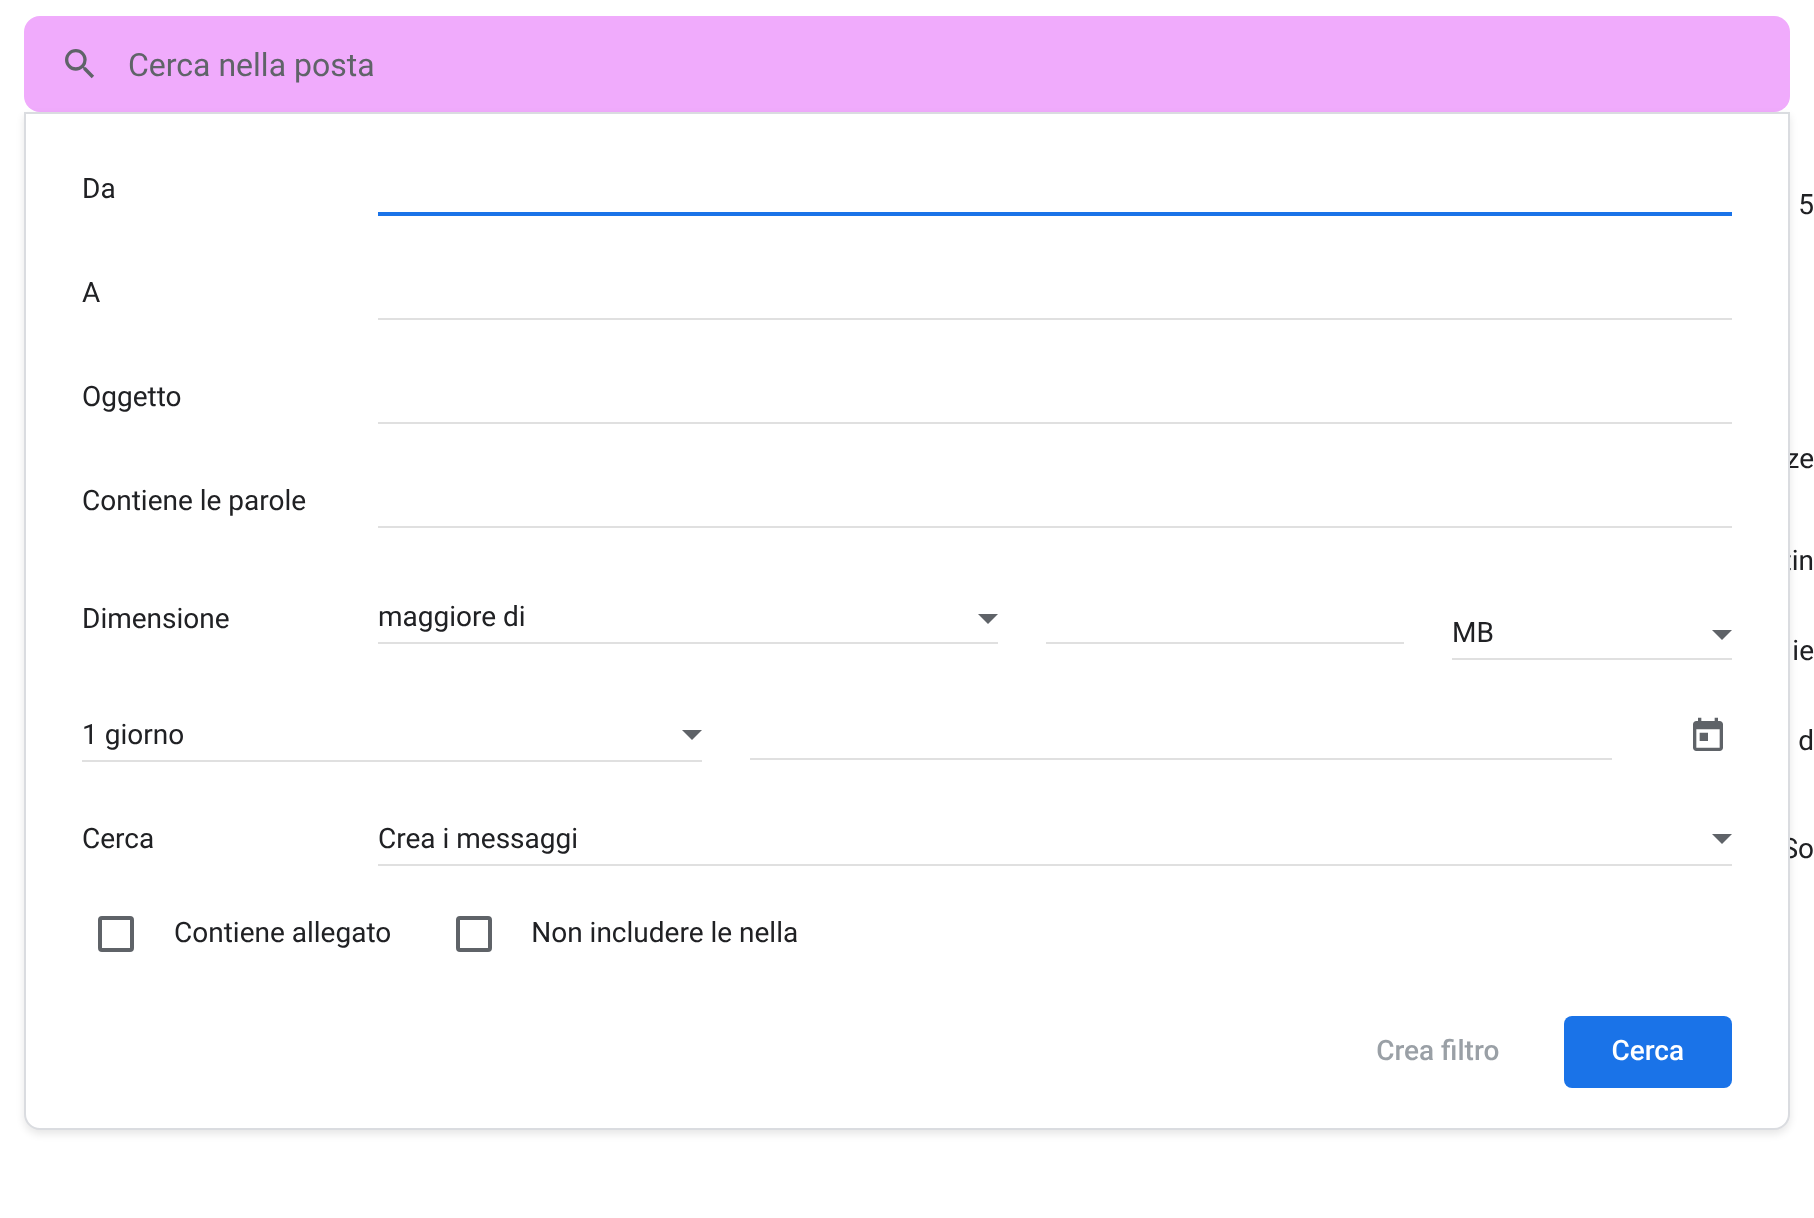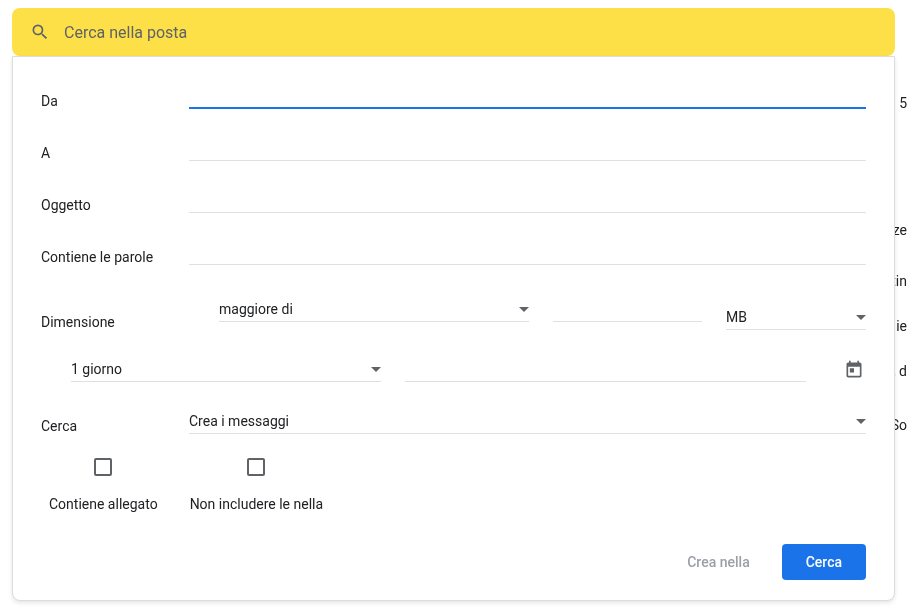--- a/index.html
+++ b/index.html
@@ -11,21 +11,21 @@
     
     body {
       background: #fff;
       width: 907px;
       height: 609px;
       overflow: hidden;
       position: relative;
     }
     
     .search-bar {
-      background: #fde047;
+      background: #f0abfc;
       border-radius: 8px;
       height: 48px;
       margin: 8px 12px 0 12px;
       display: flex;
       align-items: center;
       padding: 0 8px;
     }
     
     .search-icon-wrap {
       width: 40px;
@@ -54,21 +54,21 @@
       right: 12px;
       background: #fff;
       border: 1px solid #dadce0;
       border-radius: 0 0 8px 8px;
       box-shadow: 0 2px 4px rgba(0,0,0,0.1);
       padding: 24px 28px 20px 28px;
     }
     
     .form-row {
       display: flex;
-      align-items: flex-end;
+      align-items: center;
       margin-bottom: 24px;
       min-height: 28px;
     }
     
     .form-label {
       width: 148px;
       color: #202124;
       font-size: 14px;
       flex-shrink: 0;
     }
@@ -100,21 +100,20 @@
       justify-content: space-between;
       border-bottom: 1px solid #e0e0e0;
       padding: 4px 0;
       font-size: 14px;
       color: #202124;
       cursor: pointer;
     }
     
     .select-wide {
       width: 310px;
-      margin-left: 30px;
     }
     
     .select-spacer {
       flex: 1;
       border-bottom: 1px solid #e0e0e0;
       height: 24px;
       min-width: 100px;
     }
     
     .select-unit {
@@ -158,21 +157,20 @@
       margin-top: 8px;
       margin-bottom: 32px;
       padding-left: 8px;
     }
     
     .checkbox-item {
       display: flex;
       align-items: center;
       gap: 20px;
       cursor: pointer;
-      flex-direction: column;
     }
     
     .checkbox-box {
       width: 18px;
       height: 18px;
       border: 2px solid #5f6368;
       border-radius: 2px;
     }
     
     .checkbox-label {
@@ -302,17 +300,17 @@
       <div class="checkbox-box"></div>
       <span class="checkbox-label">Contiene allegato</span>
     </div>
     <div class="checkbox-item">
       <div class="checkbox-box"></div>
       <span class="checkbox-label">Non includere le nella</span>
     </div>
   </div>
 
   <div class="button-row">
-    <button class="btn-flat">Crea nella</button>
+    <button class="btn-flat">Crea filtro</button>
     <button class="btn-primary">Cerca</button>
   </div>
 
 </div>
 
 </body></html>

